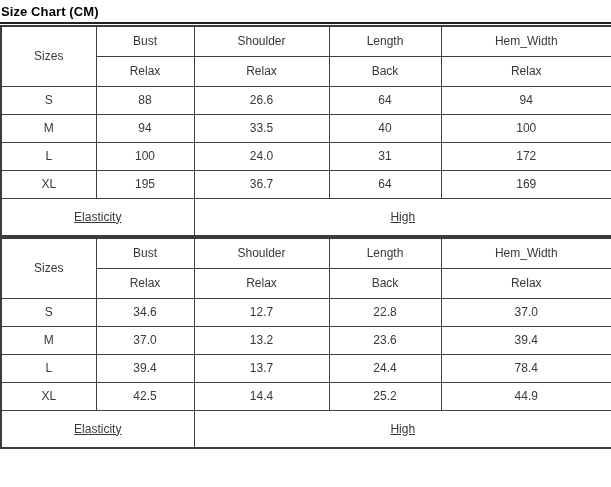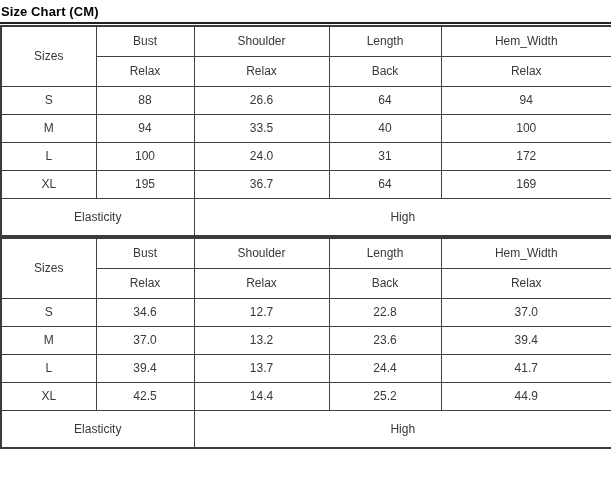--- a/index.html
+++ b/index.html
@@ -28,21 +28,21 @@
     color: #383838;
   }
   table.size-chart td {
     border: 1px solid #414141;
     text-align: center;
     vertical-align: middle;
     padding: 0 2px;
   }
   tr.hrow td { height: 30px; }
   tr.drow td { height: 28px; }
-  tr.frow td { height: 38px; }
+  tr.frow td { height: 38px; text-decoration: underline; }
   col.c-sizes { width: 95px; }
   col.c-bust { width: 98px; }
   col.c-shoulder { width: 135px; }
   col.c-length { width: 112px; }
   col.c-hem { width: 171px; }
 </style>
 </head>
 <body>
 
 <div class="section">
@@ -140,21 +140,21 @@
         <td>37.0</td>
         <td>13.2</td>
         <td>23.6</td>
         <td>39.4</td>
       </tr>
       <tr class="drow">
         <td>L</td>
         <td>39.4</td>
         <td>13.7</td>
         <td>24.4</td>
-        <td>41.7</td>
+        <td>78.4</td>
       </tr>
       <tr class="drow">
         <td>XL</td>
         <td>42.5</td>
         <td>14.4</td>
         <td>25.2</td>
         <td>44.9</td>
       </tr>
       <tr class="frow">
         <td colspan="2">Elasticity</td>

